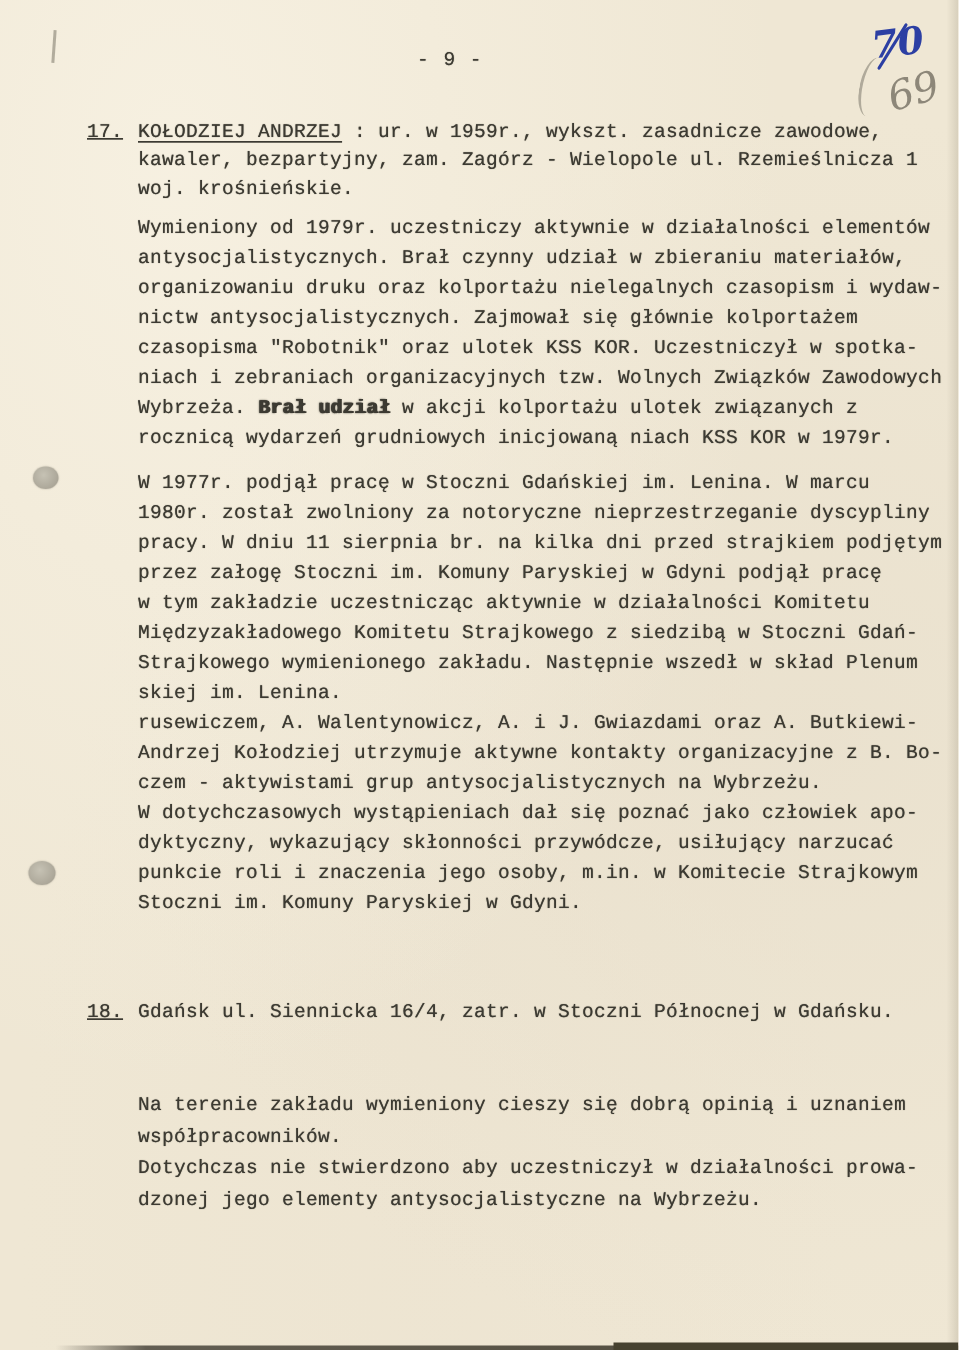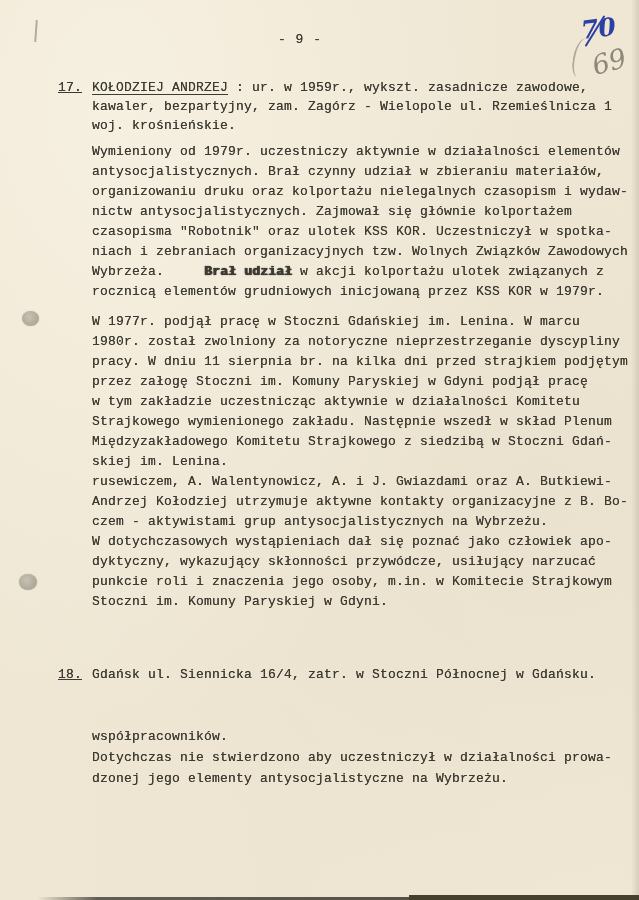--- a/index.html
+++ b/index.html
@@ -15,21 +15,21 @@
     color:#3c3a32;
   }
   .tw { font-size:13px; line-height:20px; letter-spacing:.2px;
         text-shadow:0 0 .6px rgba(58,56,46,.85); }
   .tline { white-space:pre; }
   .heading { position:absolute; left:92px; width:545px; line-height:19px; }
   .para { position:absolute; left:92px; width:545px; }
   .num { position:absolute; left:-34px; top:0;text-decoration:underline; }
   .uname { text-decoration:underline; text-underline-offset:2.5px; }
   .overtyped { font-weight:bold;
-        text-shadow:.9px 0 0 currentColor, 0 0 1.2px rgba(48,46,38,.95);margin-left:32px; }
+        text-shadow:.9px 0 0 currentColor, 0 0 1.2px rgba(48,46,38,.95); }
   .pageno { position:absolute; left:252px; top:30px; width:96px; text-align:center;
         letter-spacing:1px; }
   .hole { position:absolute; border-radius:50%;
         background:radial-gradient(circle at 42% 38%, #c6c2b4 0%, #aaa597 75%);
         box-shadow:0 0 1px rgba(90,86,74,.5); }
   .hole1 { left:22px; top:311px; width:17px; height:15px; }
   .hole2 { left:19px; top:574px; width:18px; height:16px; }
   .hw { font-family:"DejaVu Serif","Liberation Serif",serif; font-style:italic; }
   .hw70 { position:absolute; left:581px; top:14px; font-size:25px; font-weight:bold;
         color:#2c3fa3; transform:rotate(-7deg); }
@@ -81,52 +81,53 @@
     <div>
         <div class="tline">Wymieniony od 1979r. uczestniczy aktywnie w działalności elementów</div>
         <div class="tline">antysocjalistycznych. Brał czynny udział w zbieraniu materiałów,</div>
         <div class="tline">organizowaniu druku oraz kolportażu nielegalnych czasopism i wydaw-</div>
         <div class="tline">nictw antysocjalistycznych. Zajmował się głównie kolportażem</div>
         <div class="tline">czasopisma "Robotnik" oraz ulotek KSS KOR. Uczestniczył w spotka-</div>
         <div class="tline">niach i zebraniach organizacyjnych tzw. Wolnych Związków Zawodowych</div>
       </div>
     <div class="tline"><span>Wybrzeża. </span><span class="overtyped">Brał udział</span><span> w akcji kolportażu ulotek związanych z</span></div>
     <div>
-        <div class="tline">rocznicą elementów grudniowych inicjowaną przez KSS KOR w 1979r.</div>
+        <div class="tline">rocznicą wydarzeń grudniowych inicjowaną niach KSS KOR w 1979r.</div>
       </div>
   </div>
 
   <div class="para tw" style="top:312px">
     <div>
         <div class="tline">W 1977r. podjął pracę w Stoczni Gdańskiej im. Lenina. W marcu</div>
         <div class="tline">1980r. został zwolniony za notoryczne nieprzestrzeganie dyscypliny</div>
         <div class="tline">pracy. W dniu 11 sierpnia br. na kilka dni przed strajkiem podjętym</div>
         <div class="tline">przez załogę Stoczni im. Komuny Paryskiej w Gdyni podjął pracę</div>
         <div class="tline">w tym zakładzie uczestnicząc aktywnie w działalności Komitetu</div>
+        <div class="tline">Międzyzakładowego Komitetu Strajkowego z siedzibą w Stoczni Gdań-</div>
         <div class="tline">Strajkowego wymienionego zakładu. Następnie wszedł w skład Plenum</div>
-        <div class="tline">Międzyzakładowego Komitetu Strajkowego z siedzibą w Stoczni Gdań-</div>
         <div class="tline">skiej im. Lenina.</div>
         <div class="tline">rusewiczem, A. Walentynowicz, A. i J. Gwiazdami oraz A. Butkiewi-</div>
         <div class="tline">Andrzej Kołodziej utrzymuje aktywne kontakty organizacyjne z B. Bo-</div>
         <div class="tline">czem - aktywistami grup antysocjalistycznych na Wybrzeżu.</div>
         <div class="tline">W dotychczasowych wystąpieniach dał się poznać jako człowiek apo-</div>
         <div class="tline">dyktyczny, wykazujący skłonności przywódcze, usiłujący narzucać</div>
         <div class="tline">punkcie roli i znaczenia jego osoby, m.in. w Komitecie Strajkowym</div>
         <div class="tline">Stoczni im. Komuny Paryskiej w Gdyni.</div>
       </div>
   </div>
 
   <div class="heading tw" style="top:664px; line-height:21px">
     <span class="num">18.</span>
     <div>
         <div class="tline">Gdańsk ul. Siennicka 16/4, zatr. w Stoczni Północnej w Gdańsku.</div>
       </div>
   </div>
 
   <div class="para tw" style="top:726px; line-height:21px">
     <div>
+        <div class="tline">Na terenie zakładu wymieniony cieszy się dobrą opinią i uznaniem</div>
         <div class="tline">współpracowników.</div>
         <div class="tline">Dotychczas nie stwierdzono aby uczestniczył w działalności prowa-</div>
         <div class="tline">dzonej jego elementy antysocjalistyczne na Wybrzeżu.</div>
       </div>
   </div>
 
 </div>
 
 </body></html>

